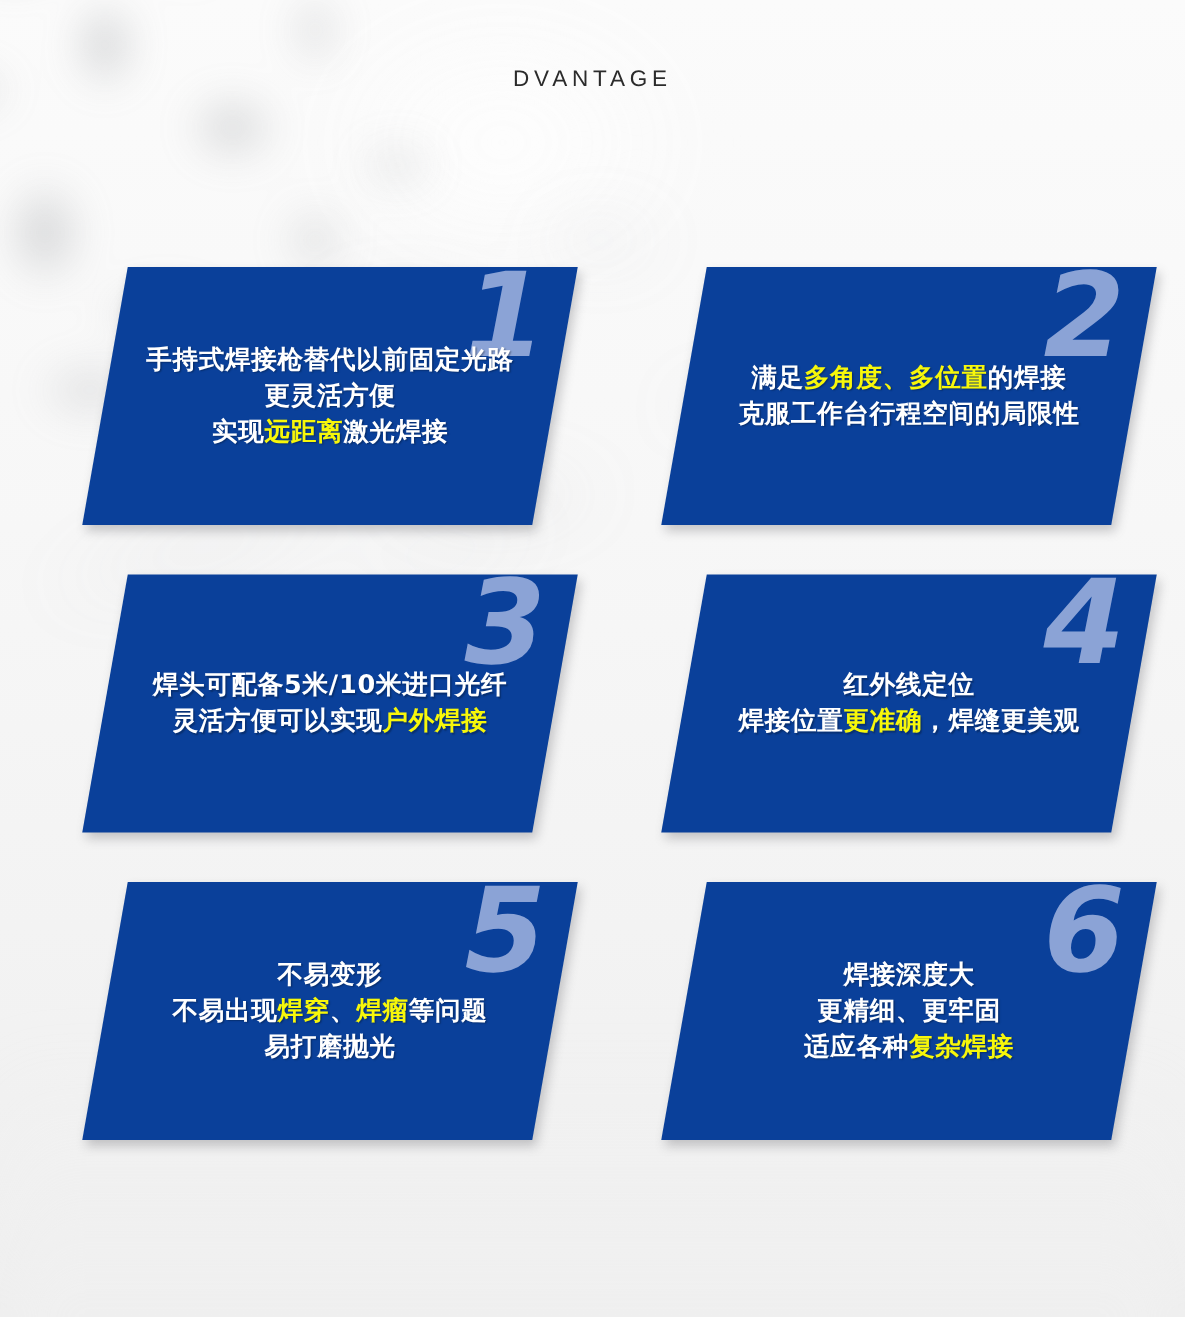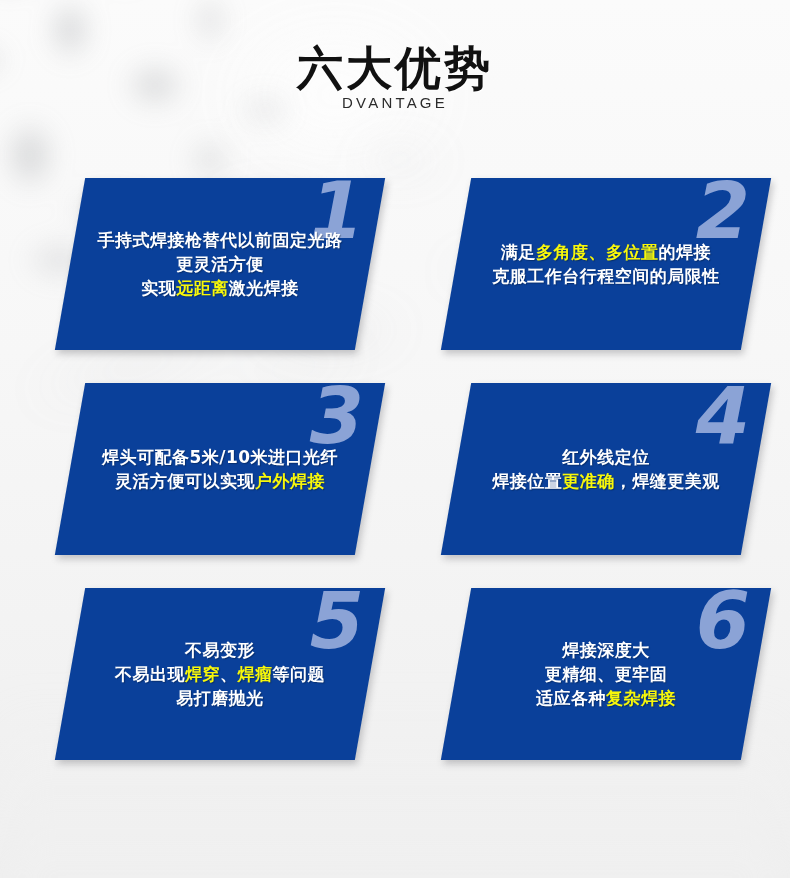--- a/index.html
+++ b/index.html
@@ -196,21 +196,20 @@
 
 <div id="page">
 
   <div class="bg-shadow corner-bright"></div>
   <div class="bg-shadow leaf-cluster"></div>
   <div class="bg-shadow leaf-wisp"></div>
   <div class="bg-shadow leaf-diag"></div>
   <div class="bg-shadow bottom-haze"></div>
 
   <div class="header">
-    <div class="title">六大优势</div>
     <div class="subtitle">DVANTAGE</div>
   </div>
 
   <div class="grid">
     <div class="row">
       <div class="card-slot slot-left">
         <div class="card">
           <div class="card-inner">
             <div class="card-number">1</div>
             <div class="card-lines">

